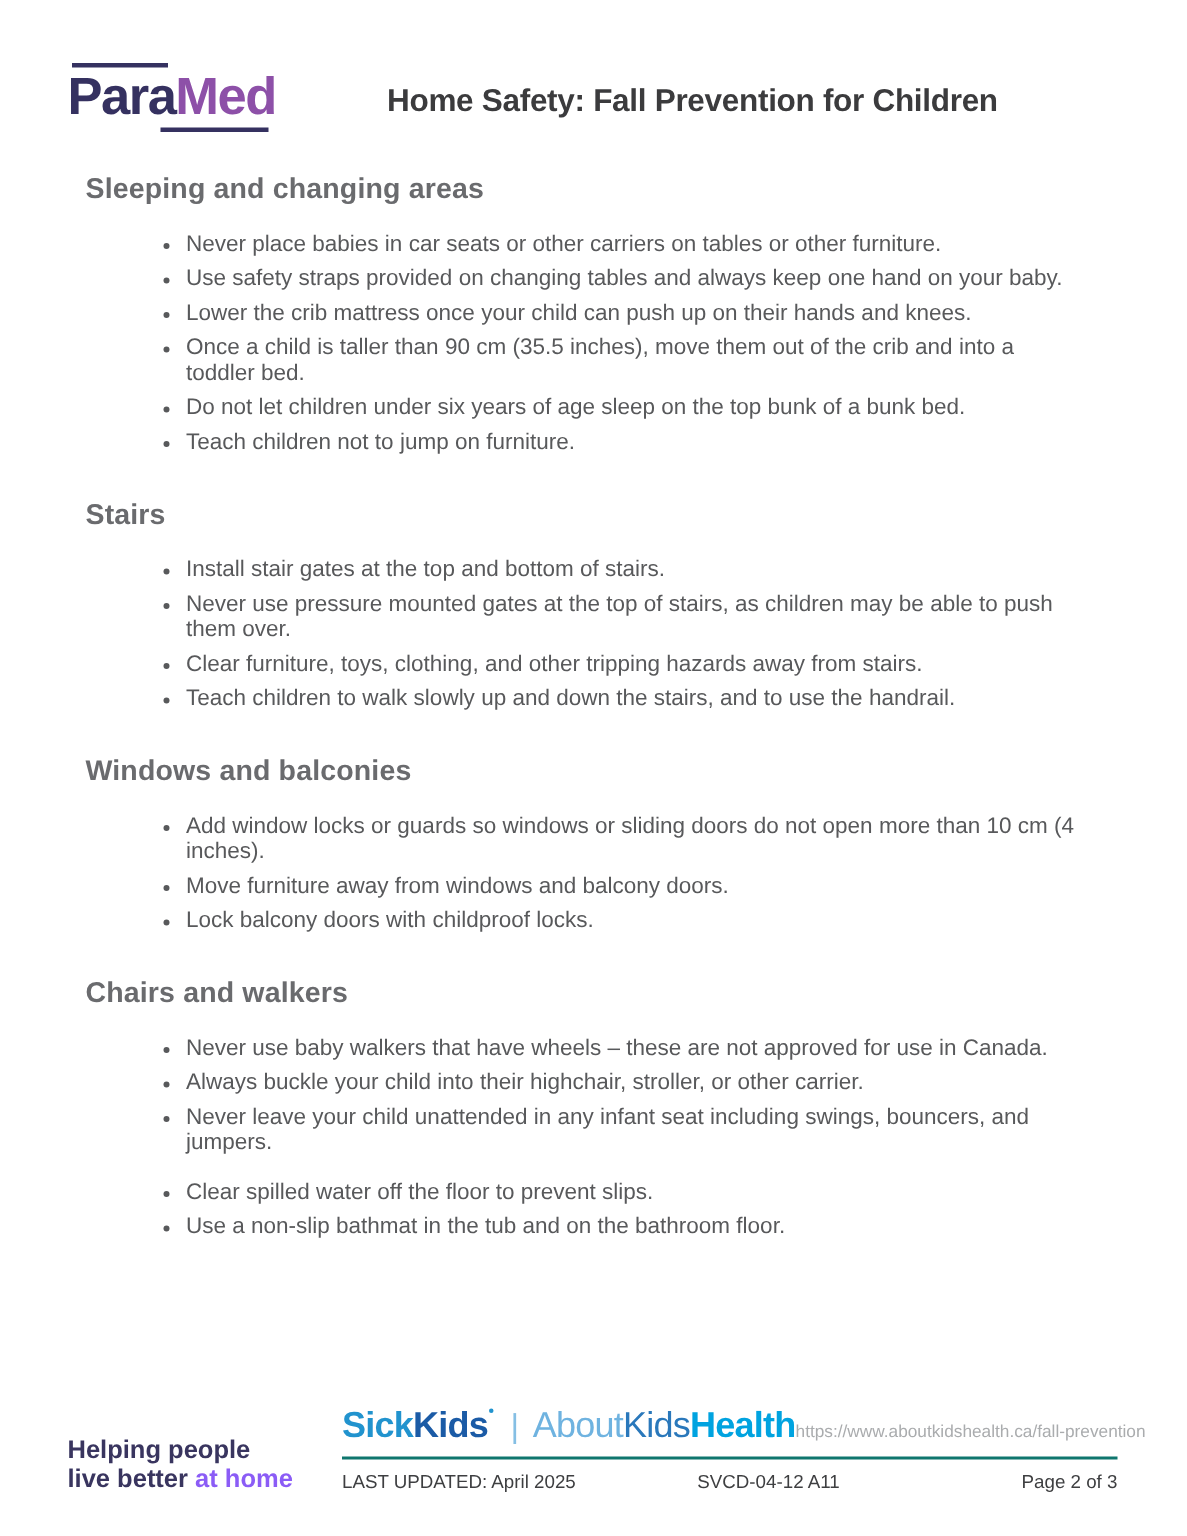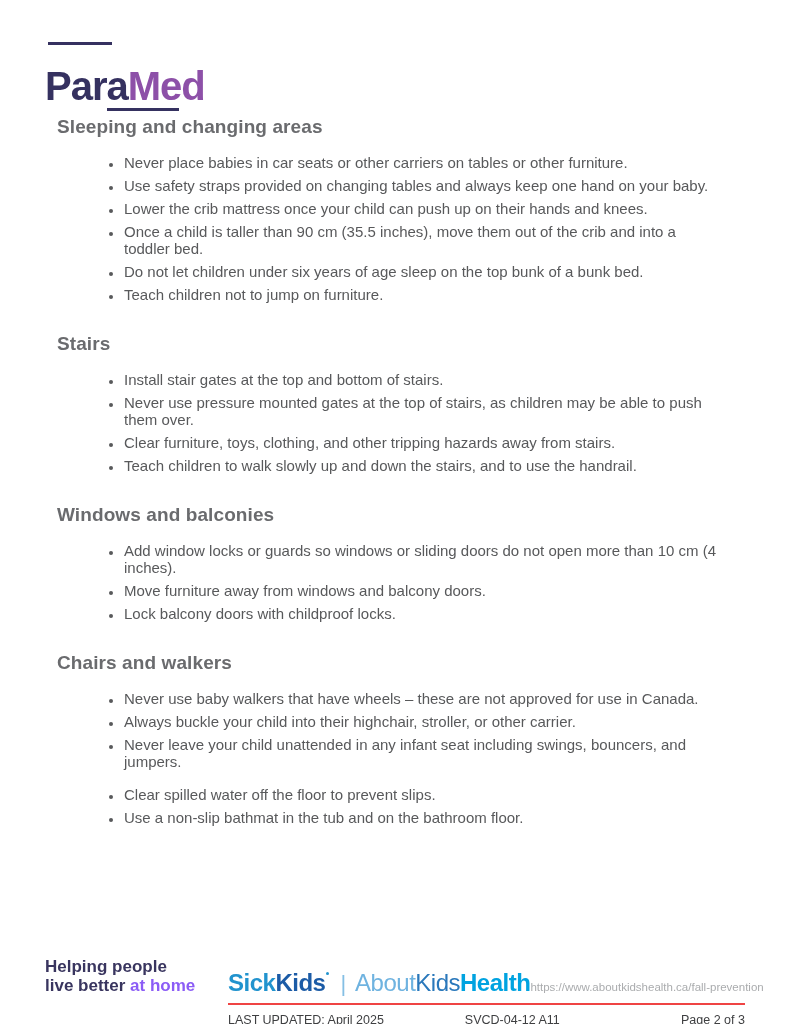--- a/index.html
+++ b/index.html
@@ -21,25 +21,25 @@
   }
   .paramed-line-top {
     display: block;
     width: 64px;
     height: 3px;
     margin-left: 3px;
     background: #353160;
   }
   .paramed-text {
     display: block;
-    font-size: 40px;
+    font-size: 35px;
     font-weight: 700;
     letter-spacing: -1px;
     line-height: 1.05;
-    margin-top: 20px;
+    margin-top: 2px;
   }
   .paramed-para { color: #353160; }
   .paramed-med  { color: #8d50a8; }
   .paramed-line-bottom {
     display: block;
     width: 72px;
     height: 3px;
     margin-left: 62px;
     margin-top: 1px;
     background: #353160;
@@ -108,23 +108,22 @@
   .footer-right {
     position: absolute;
     left: 228px;
     top: 937px;
     width: 517px;
   }
   .footer-logo-row {
     display: flex;
     justify-content: space-between;
     align-items: flex-end;
-    border-bottom: 2px solid #ef4444;
+    border-bottom: 2px solid #0f766e;
     padding-bottom: 6px;
-    margin-top: 32px;
   }
   .logo-cluster { white-space: nowrap; }
   .sickkids-logo {
     font-size: 24px;
     font-weight: 700;
     letter-spacing: -0.5px;
   }
   .sk-sick { color: #2193ce; }
   .sk-kids { color: #1b5ba6; }
   .tm-dot {
@@ -168,20 +167,21 @@
 </head>
 <body>
 
 <div class="page">
 
   <div class="paramed-logo">
     <span class="paramed-line-top"></span>
     <span class="paramed-text"><span class="paramed-para">Para</span><span class="paramed-med">Med</span></span>
     <span class="paramed-line-bottom"></span>
   </div>
+  <h1 class="doc-title">Home Safety: Fall Prevention for Children</h1>
 
   <div class="content">
     <div id="sections-root">
         <h3 class="section-heading">Sleeping and changing areas</h3>
         <ul class="bullet-list">
           <li>Never place babies in car seats or other carriers on tables or other furniture.</li>
           <li>Use safety straps provided on changing tables and always keep one hand on your baby.</li>
           <li>Lower the crib mattress once your child can push up on their hands and knees.</li>
           <li>Once a child is taller than 90 cm (35.5 inches), move them out of the crib and into a toddler bed.</li>
           <li>Do not let children under six years of age sleep on the top bunk of a bunk bed.</li>

